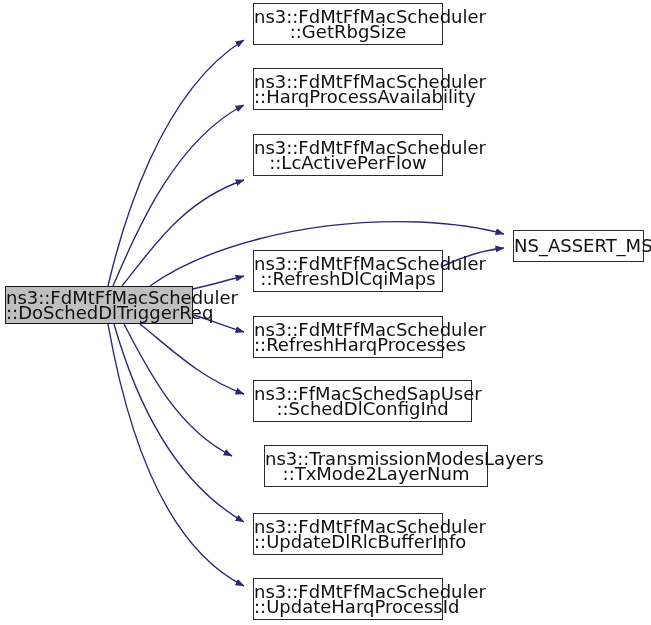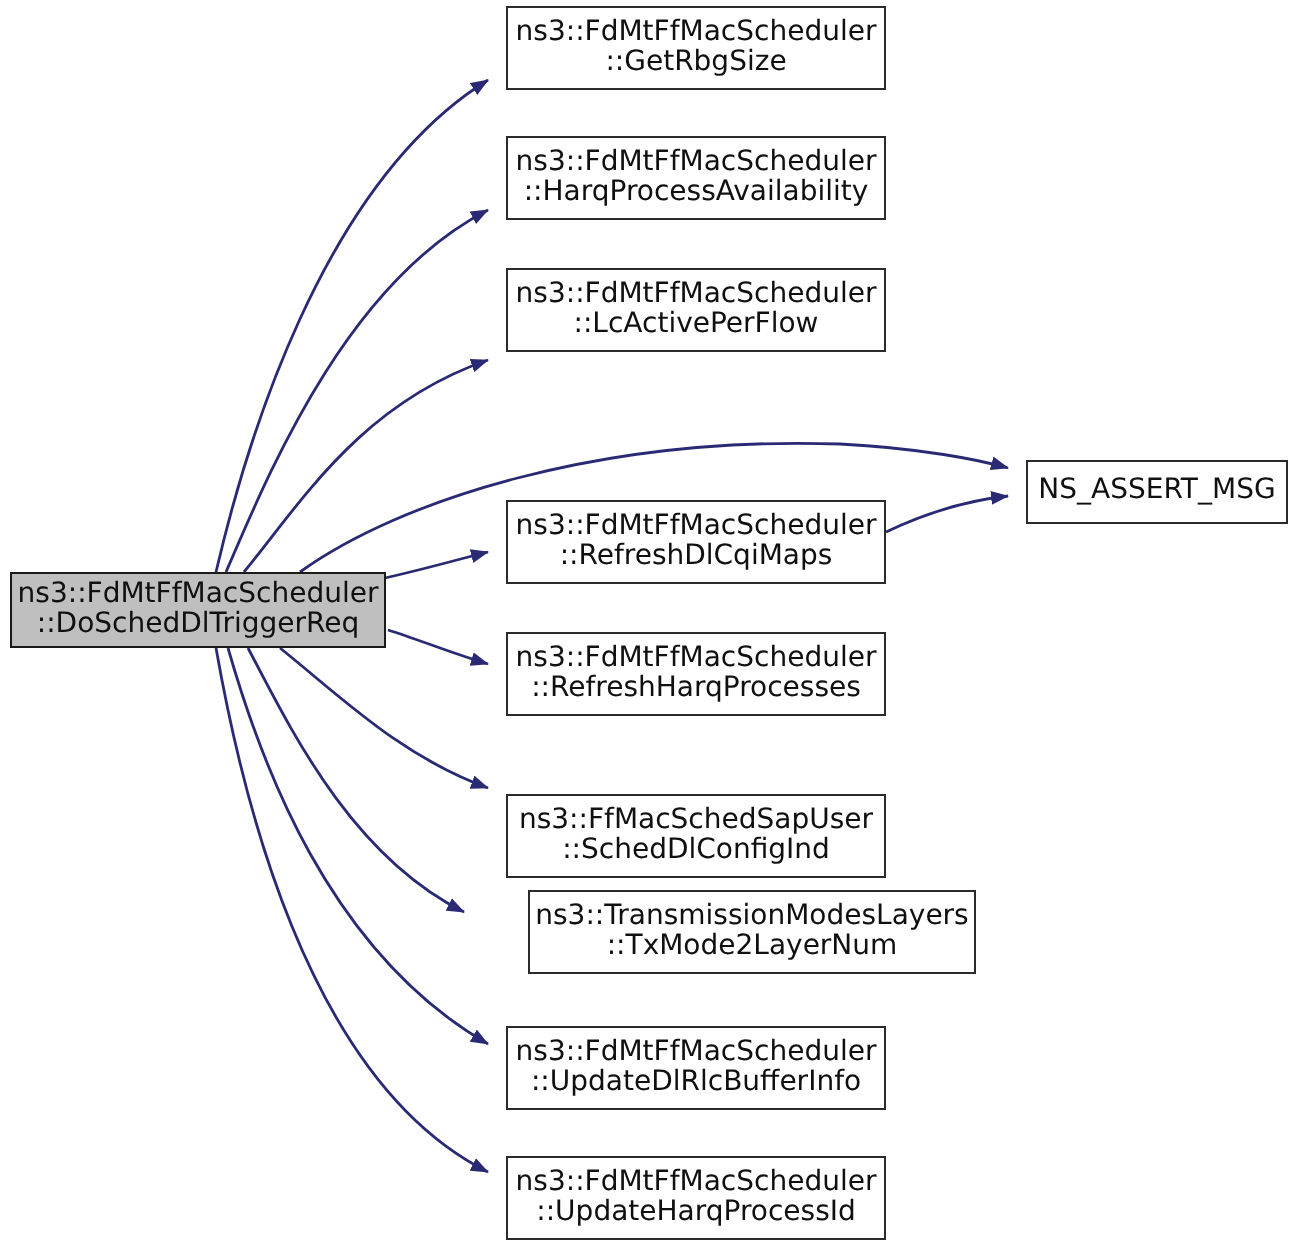--- a/index.html
+++ b/index.html
@@ -26,21 +26,21 @@
   .node {
     position: absolute;
     box-sizing: border-box;
     border: 1px solid #2b2b2b;
     background: #ffffff;
     display: flex;
     align-items: center;
     justify-content: center;
     text-align: center;
     color: #101010;
-    font-size: 14px;
+    font-size: 18px;
     line-height: 15.5px;
     letter-spacing: 0px;
     white-space: pre-line;
   }
   .node.root {
     background: #bfbfbf;
     border: 1px solid #1a1a1a;
   }
   .node-label {
     display: block;
@@ -98,21 +98,21 @@
   <div class="node" style="left:253px; top:250px; width:190px; height:42px;">
     <span class="node-label">ns3::FdMtFfMacScheduler
 ::RefreshDlCqiMaps</span>
   </div>
 
   <div class="node" style="left:253px; top:316px; width:190px; height:42px;">
     <span class="node-label">ns3::FdMtFfMacScheduler
 ::RefreshHarqProcesses</span>
   </div>
 
-  <div class="node" style="left:253px; top:397px; width:190px; height:42px;">
+  <div class="node" style="left:253px; top:380px; width:219px; height:42px;">
     <span class="node-label">ns3::FfMacSchedSapUser
 ::SchedDlConfigInd</span>
   </div>
 
   <div class="node" style="left:240px; top:445px; width:224px; height:42px;margin-left:24px;">
     <span class="node-label">ns3::TransmissionModesLayers
 ::TxMode2LayerNum</span>
   </div>
 
   <div class="node" style="left:253px; top:513px; width:190px; height:42px;">

